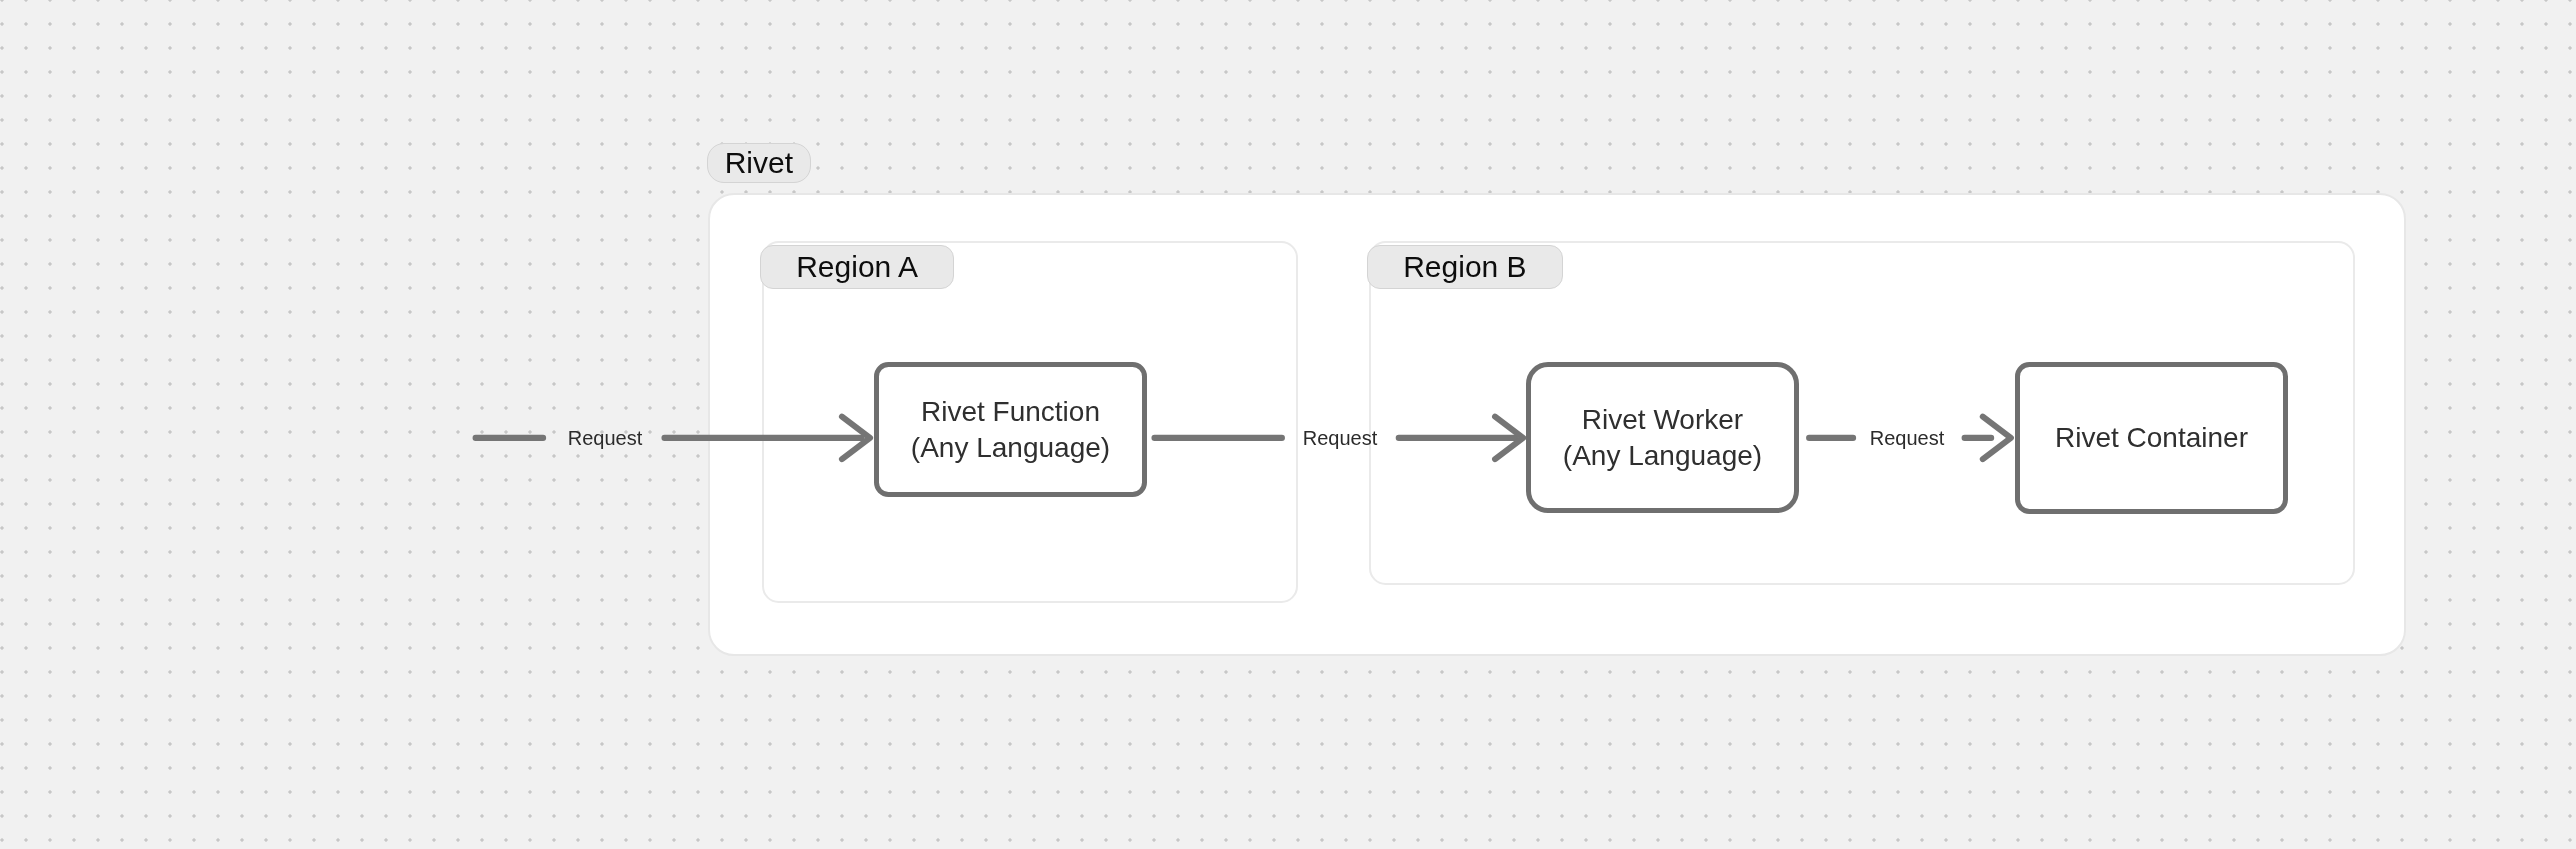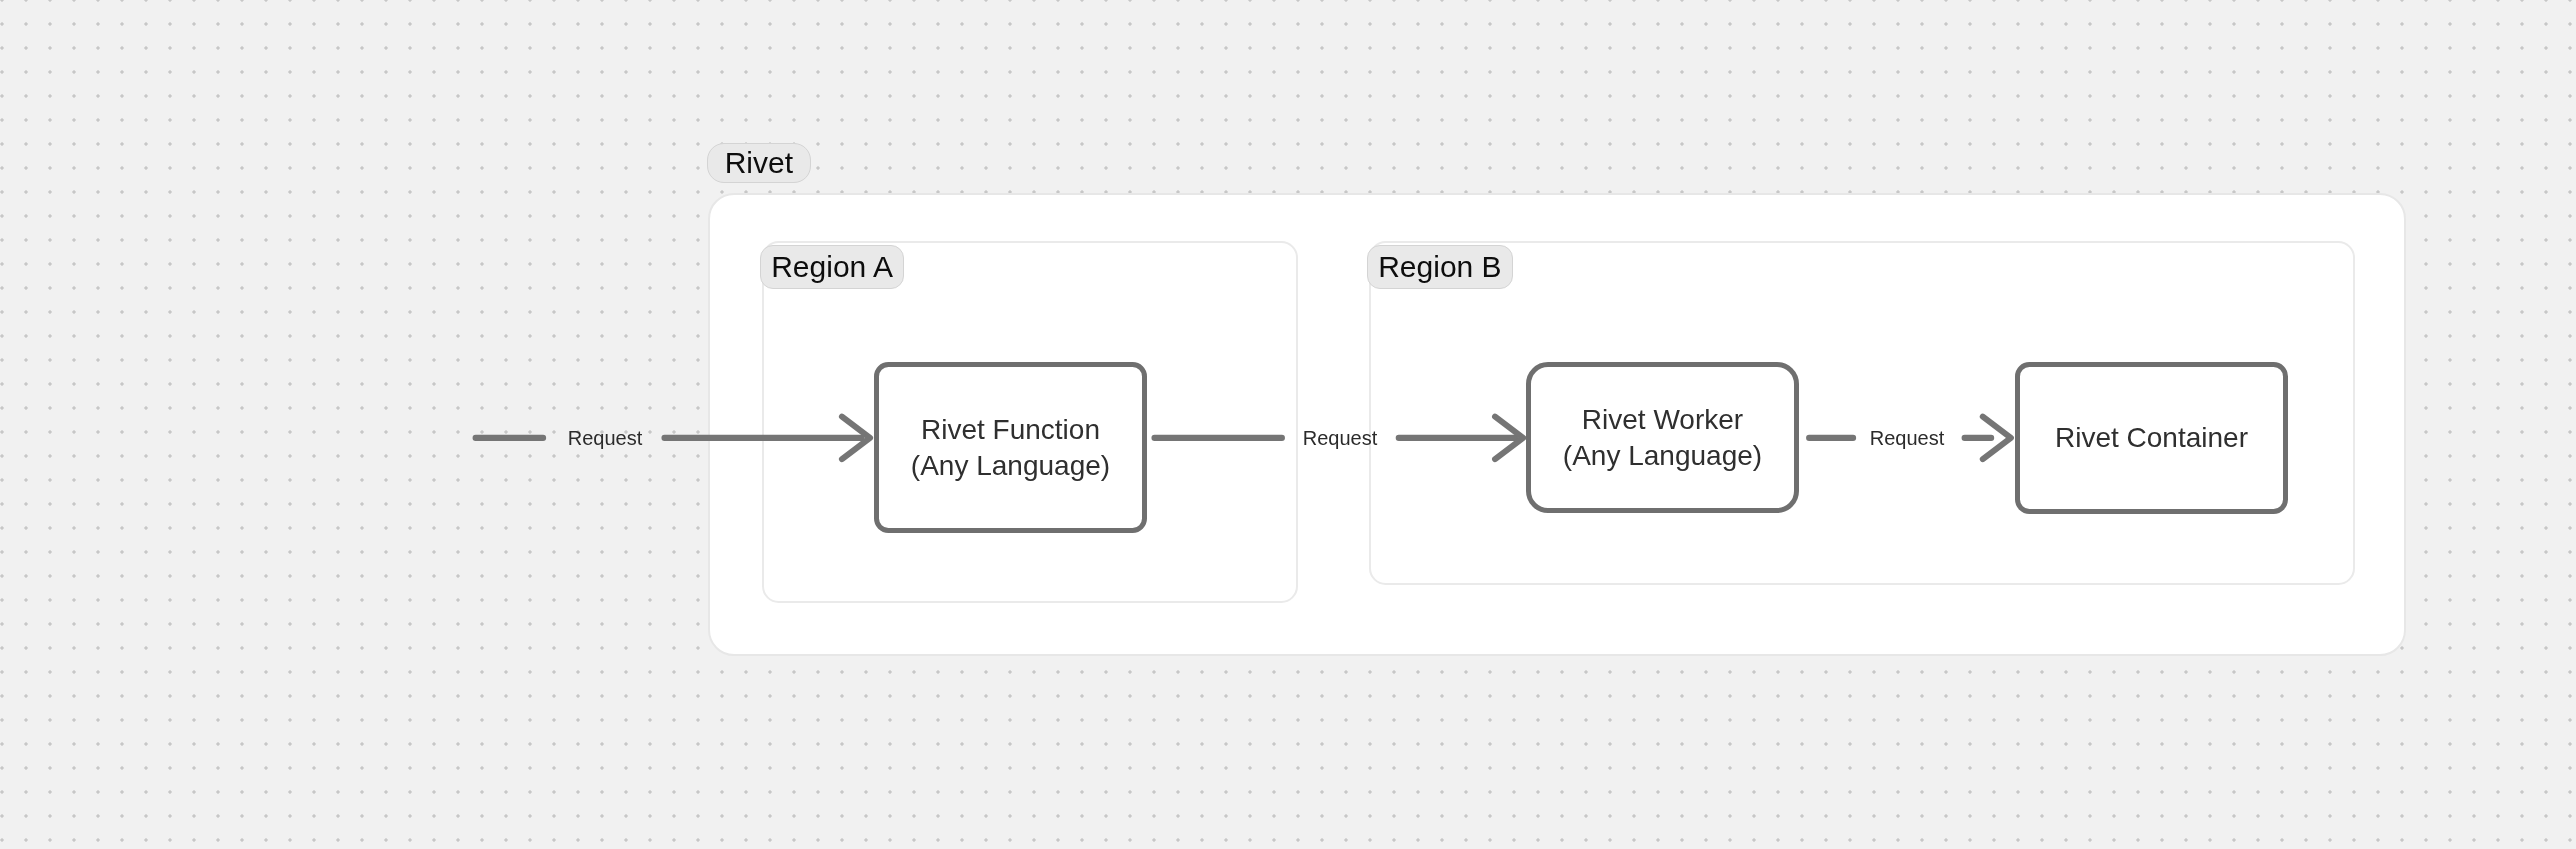--- a/index.html
+++ b/index.html
@@ -60,21 +60,21 @@
   .group-pill {
     position: absolute;
     left: 707px;
     top: 143px;
   }
   .region-pill {
     position: absolute;
     left: -3.8px;
     top: 1.5px;
     height: 44px;
-    padding: 0 10px;
+    padding: 0 35px;
     border-radius: 13px;
     font-size: 30px;
   }
 
   
   .node {
     position: absolute;
     display: flex;
     flex-direction: column;
     align-items: center;
@@ -83,21 +83,21 @@
     border: 5.3px solid #6f6f6f;
     border-radius: 14.4px;
     box-sizing: border-box;
     color: #2f2f2f;
     font-size: 28px;
     line-height: 36px;
     text-align: center;
     white-space: nowrap;
   }
   .node-user      { left: 194px;  top: 362px; width: 273px; height: 151px; }
-  .node-function  { left: 874px; top: 362px; width: 273px; height: 171px; }
+  .node-function  { left: 874px; top: 362px; width: 273px; height: 135px; }
   .node-worker    { left: 1526px; top: 362px; width: 273px; height: 151px; border-radius: 22px; }
   .node-container { left: 2015px; top: 362px; width: 273px; height: 152px; text-align: right; }
 
   
   .edges {
     position: absolute;
     left: 0;
     top: 0;
     width: 2576px;
     height: 850px;

